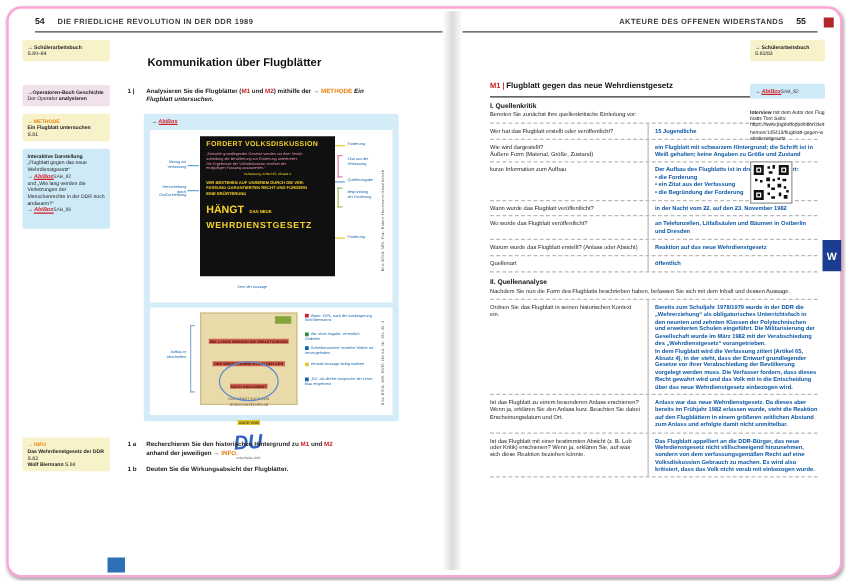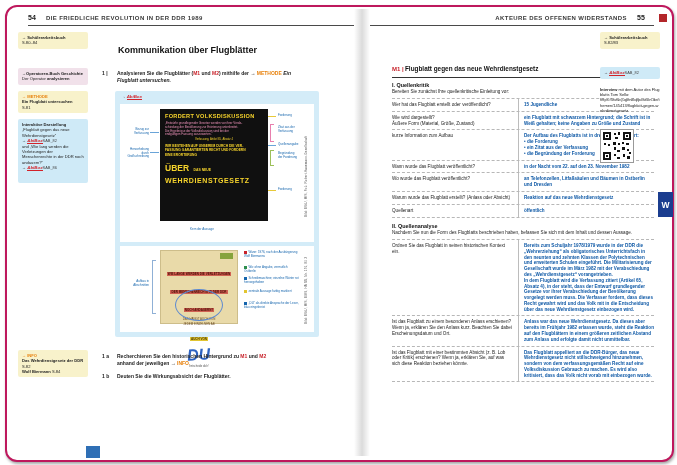--- a/index.html
+++ b/index.html
@@ -1,17 +1,17 @@
 <!DOCTYPE html>
 <html><head>
 <meta charset="utf-8">
 <style>
   html,body{margin:0;padding:0;background:#fff;}
   .canvas{position:relative;width:677px;height:465px;background:#fff;font-family:"Liberation Sans",sans-serif;overflow:hidden;}
-  .frame{position:absolute;left:5px;top:5px;width:665px;height:453px;border:2px solid #be185d;border-radius:12px;background:#fff;box-shadow:1px 2px 3px rgba(0,0,0,.35);}
+  .frame{position:absolute;left:5px;top:5px;width:665px;height:453px;border:2px solid #f9a8d4;border-radius:12px;background:#fff;box-shadow:1px 2px 3px rgba(0,0,0,.35);}
   .abs{position:absolute;}
   .pre{white-space:pre-line;}
   
   .pagenum{font-size:7px;font-weight:bold;color:#1a1a1a;}
   .runhead{font-size:6px;font-weight:bold;letter-spacing:.4px;color:#3a3a3a;}
   .rule{height:1px;background:#4a4a4a;}
   .redsq{width:8px;height:8px;background:#b3262a;}
   .gutter{background:linear-gradient(90deg,rgba(0,0,0,0) 0%,rgba(0,0,0,.14) 50%,rgba(0,0,0,0) 100%);}
   
   .sbox{width:70px;border-radius:2px;padding:3px 4px;font-size:4.1px;line-height:1.3;color:#222;box-sizing:border-box;}
@@ -128,21 +128,21 @@
         <div class="flyer1" style="left:40px;top:5px;width:108px;height:112px;">
           <div class="f1-head">FORDERT  VOLKSDISKUSSION</div>
           <div class="f1-quote pre">„Entwürfe grundlegender Gesetze werden vor ihrer Verab-
 schiedung der Bevölkerung zur Erörterung unterbreitet.
 Die Ergebnisse der Volksdiskussion sind bei der
 endgültigen Fassung auszuwerten.“</div>
           <div class="f1-src">Verfassung, Artikel 65, Absatz 4</div>
           <div class="f1-body pre">WIR BESTEHEN AUF UNSEREM DURCH DIE VER-
 FASSUNG GARANTIERTEN RECHT UND FORDERN
 EINE ERÖRTERUNG</div>
-          <div><span class="f1-big1">ÜBER</span> <span class="f1-big1s">DAS NEUE</span></div>
+          <div><span class="f1-big1">HÄNGT</span> <span class="f1-big1s">DAS NEUE</span></div>
           <div class="f1-big2">WEHRDIENSTGESETZ</div>
         </div>
 
         <div class="annline" style="left:148px;top:12px;width:8px;background:#e7c93a;"></div>
         <div class="bracket" style="left:150px;top:20px;height:16px;border-color:#e87fae;"></div>
         <div class="annline" style="left:148px;top:41px;width:8px;background:#6aa4d8;"></div>
         <div class="bracket" style="left:150px;top:46px;height:14px;border-color:#9dc05a;"></div>
         <div class="annline" style="left:148px;top:86px;width:8px;background:#e7c93a;"></div>
         <div class="annline" style="left:30px;top:28px;width:9px;background:#6aa4d8;"></div>
         <div class="annline" style="left:30px;top:48px;width:9px;background:#6aa4d8;"></div>

